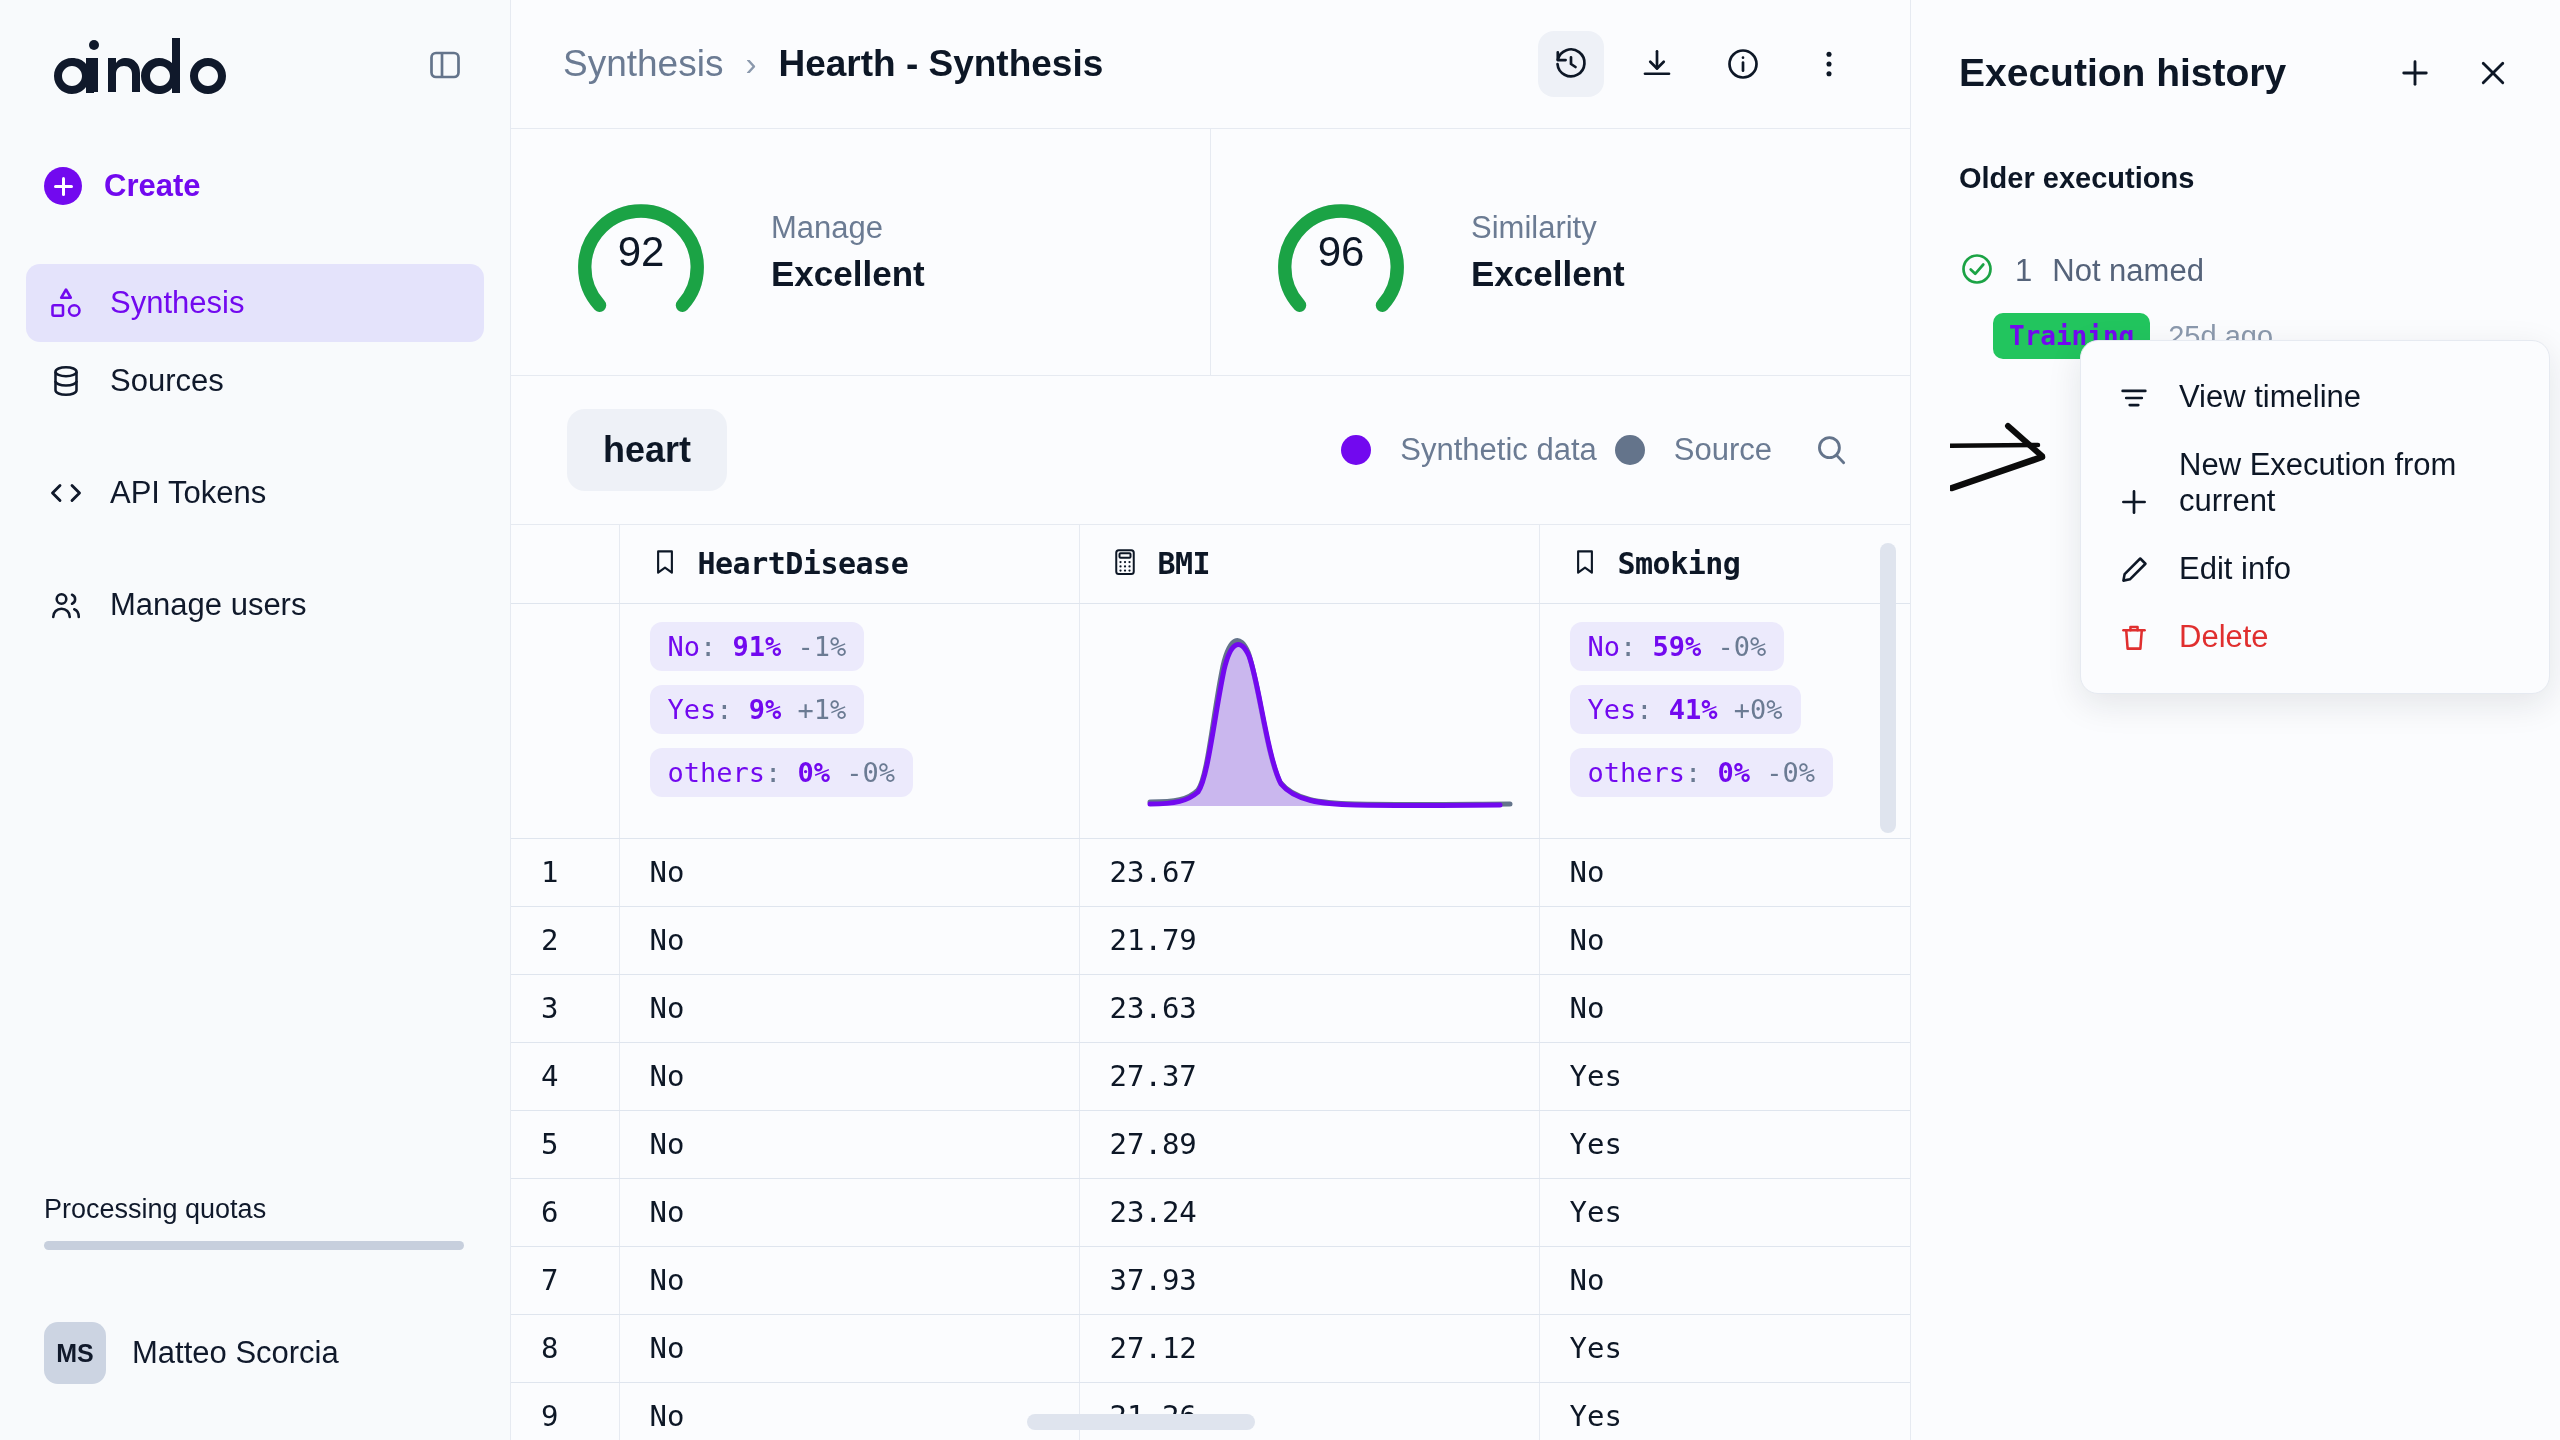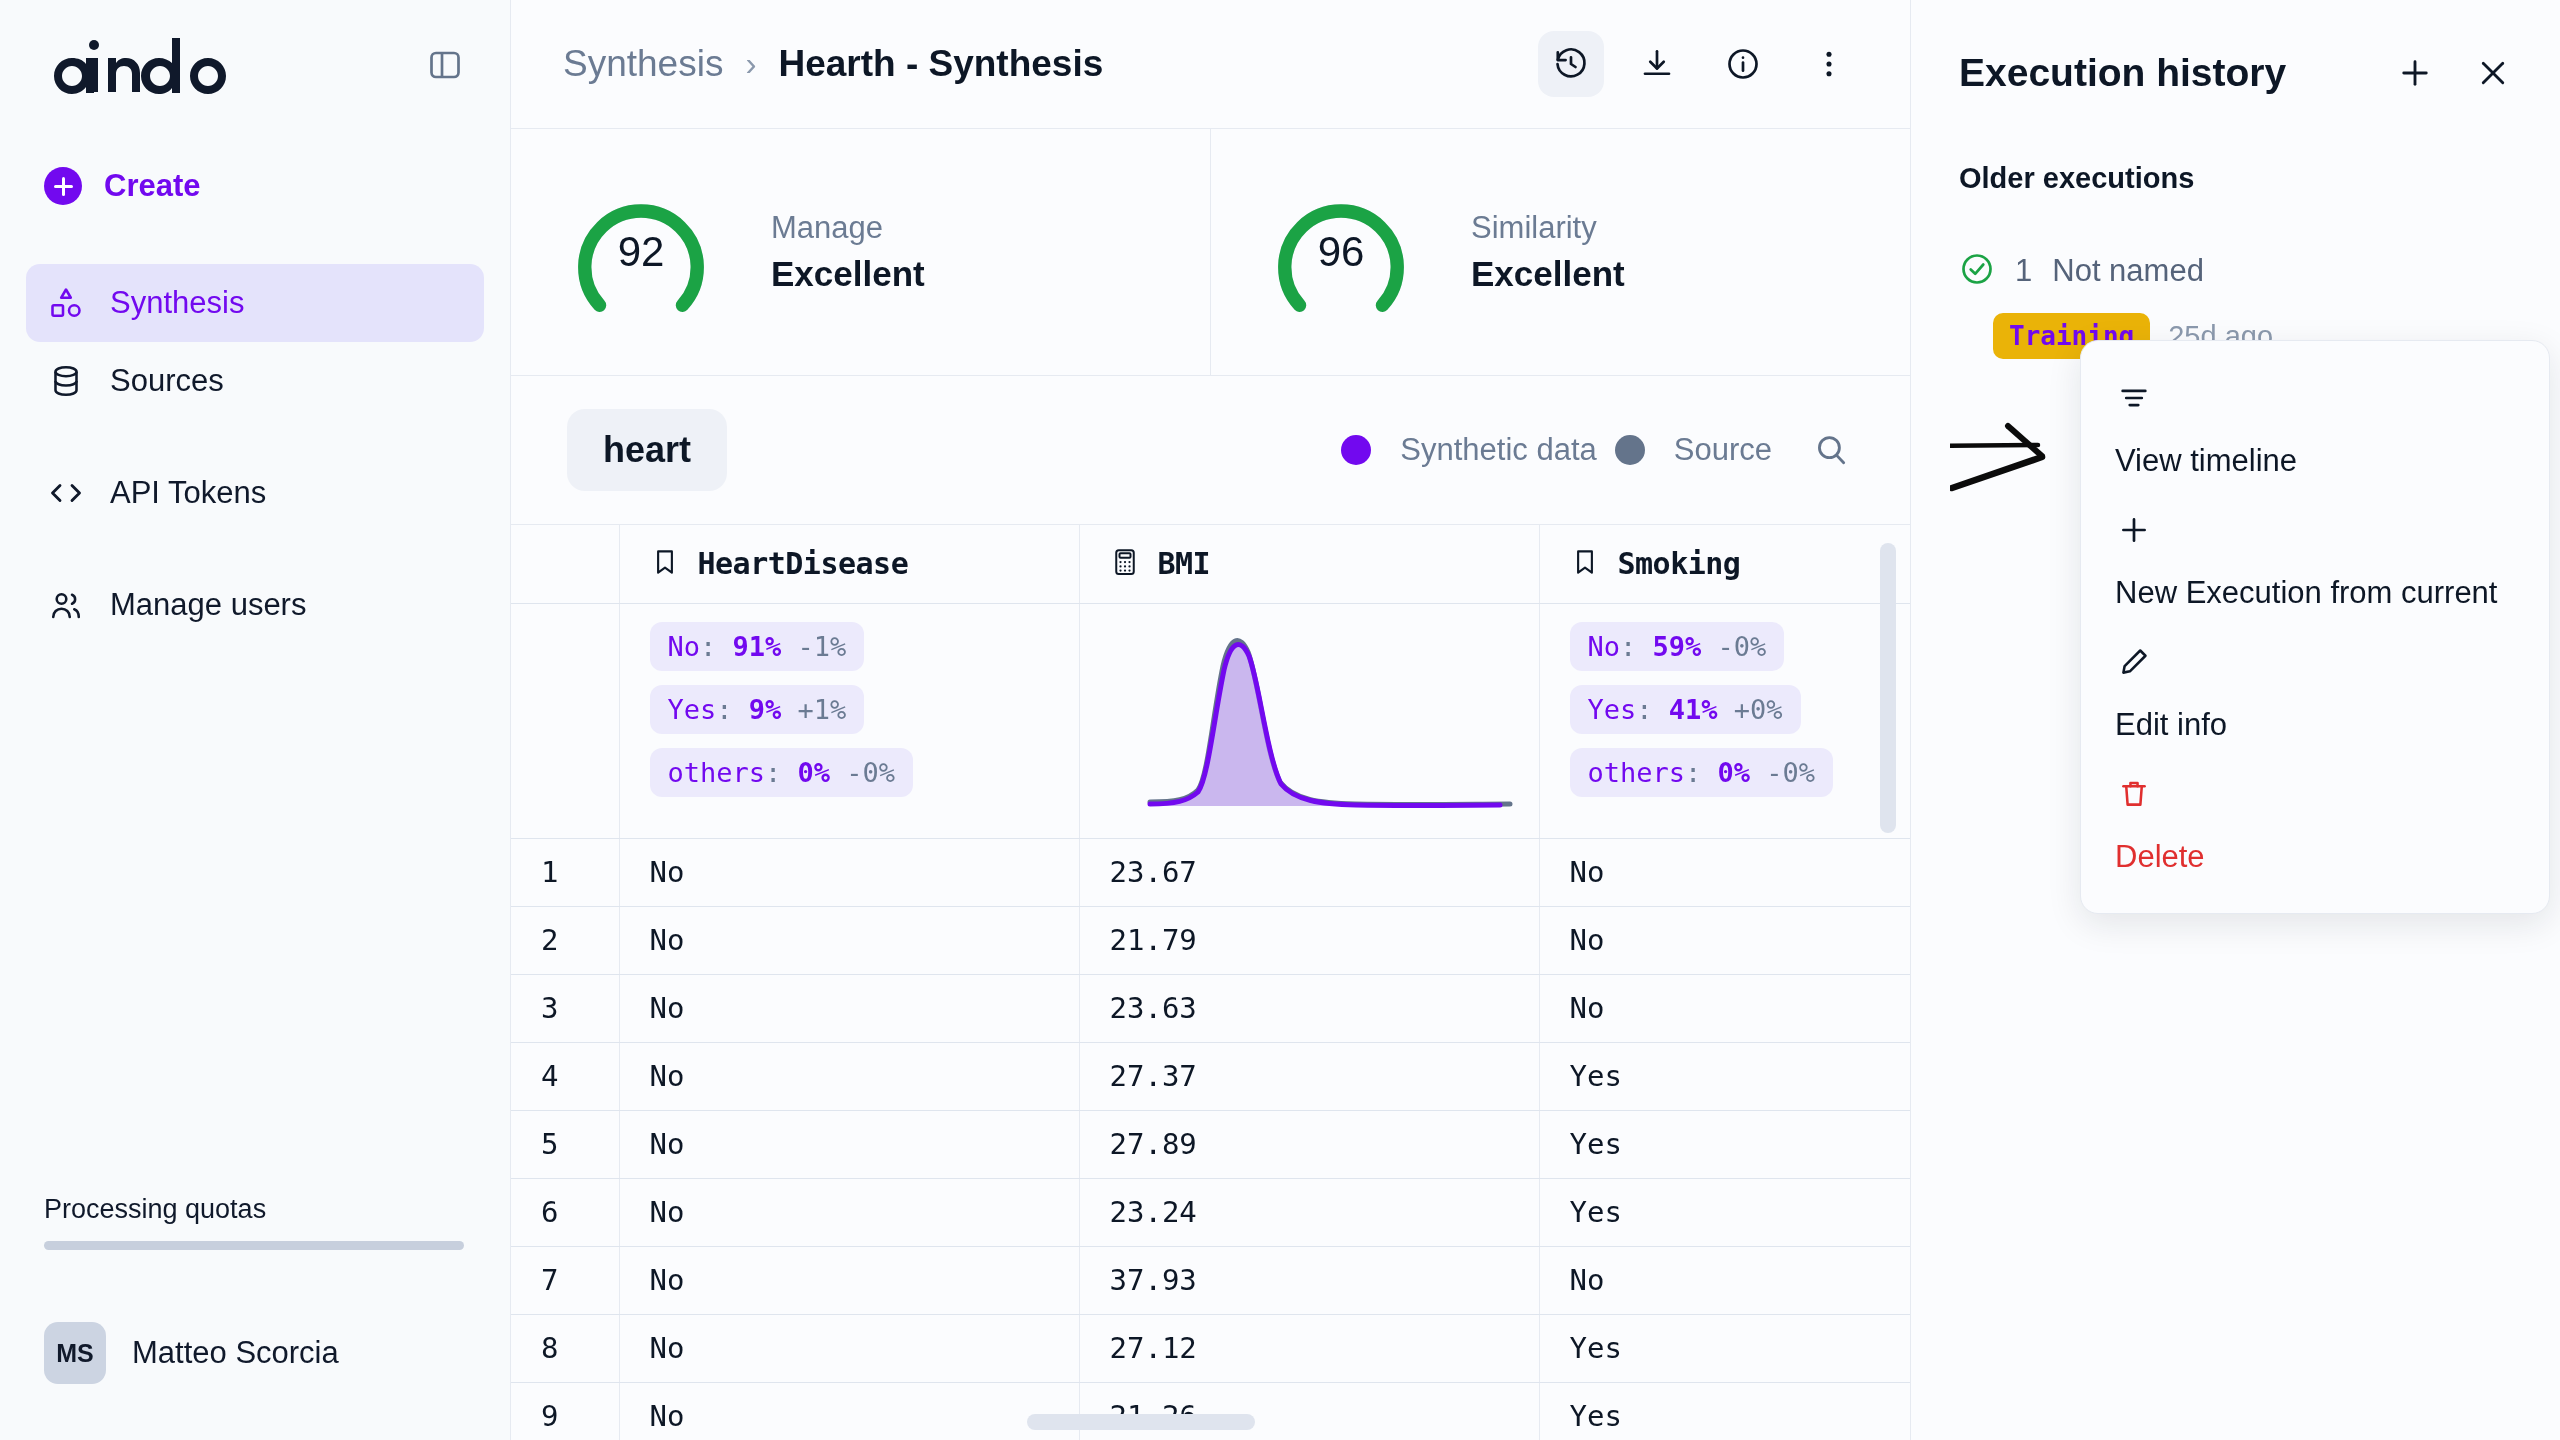--- a/index.html
+++ b/index.html
@@ -105,32 +105,32 @@
   .history { width:650px; flex:0 0 650px; background:#fbfcfe; border-left:1px solid #e6eaf1; position:relative; }
   .hist-head { display:flex; align-items:center; padding:46px 40px 0 48px; }
   .hist-title { font-size:39px; font-weight:700; color:#0d1726; }
   .hist-actions { margin-left:auto; display:flex; align-items:center; gap:24px; }
   .hist-icon { width:54px; height:54px; display:flex; align-items:center; justify-content:center; cursor:pointer; }
   .hist-sub { padding:62px 48px 0 48px; font-size:29px; font-weight:700; color:#0d1726; }
   .exec-row { display:flex; align-items:center; gap:20px; padding:56px 48px 0 48px; cursor:pointer; }
   .exec-num { font-size:31px; color:#55637a; }
   .exec-name { font-size:31px; color:#55637a; }
   .exec-chips { padding:22px 48px 0 82px; display:flex; align-items:center; gap:18px; }
-  .badge-train { background:#eab308; border-radius:10px; padding:8px 16px; font-family:"DejaVu Sans Mono", monospace;
+  .badge-train { background:#22c55e; border-radius:10px; padding:8px 16px; font-family:"DejaVu Sans Mono", monospace;
                  font-size:26px; font-weight:700; color:#7209ef; }
   .exec-time { font-size:29px; color:#8b99ad; }
 
   
   .ctx-menu {
     position:absolute; left:2080px; top:340px; width:470px;
     background:#fbfcfe; border:1px solid #e6eaf1; border-radius:18px;
     box-shadow:0 10px 34px rgba(16,25,43,.10);
     padding:22px 0; z-index:40;
   }
-  .ctx-item { display:flex; align-items:flex-start; gap:26px; padding:16px 34px; font-size:31px; color:#0d1726; cursor:pointer;flex-direction:column; }
+  .ctx-item { display:flex; align-items:flex-end; gap:26px; padding:16px 34px; font-size:31px; color:#0d1726; cursor:pointer; }
   .ctx-item.danger, .ctx-item.danger svg { color:#e02f2f; stroke:#e02f2f; }
   .ctx-icon { width:38px; display:flex; align-items:center; justify-content:center; flex:0 0 38px; }
 
   
   .annot { position:absolute; left:1950px; top:420px; width:200px; height:110px; z-index:60; pointer-events:none; }
 </style>
 </head>
 <body>
 
 <div class="app">

